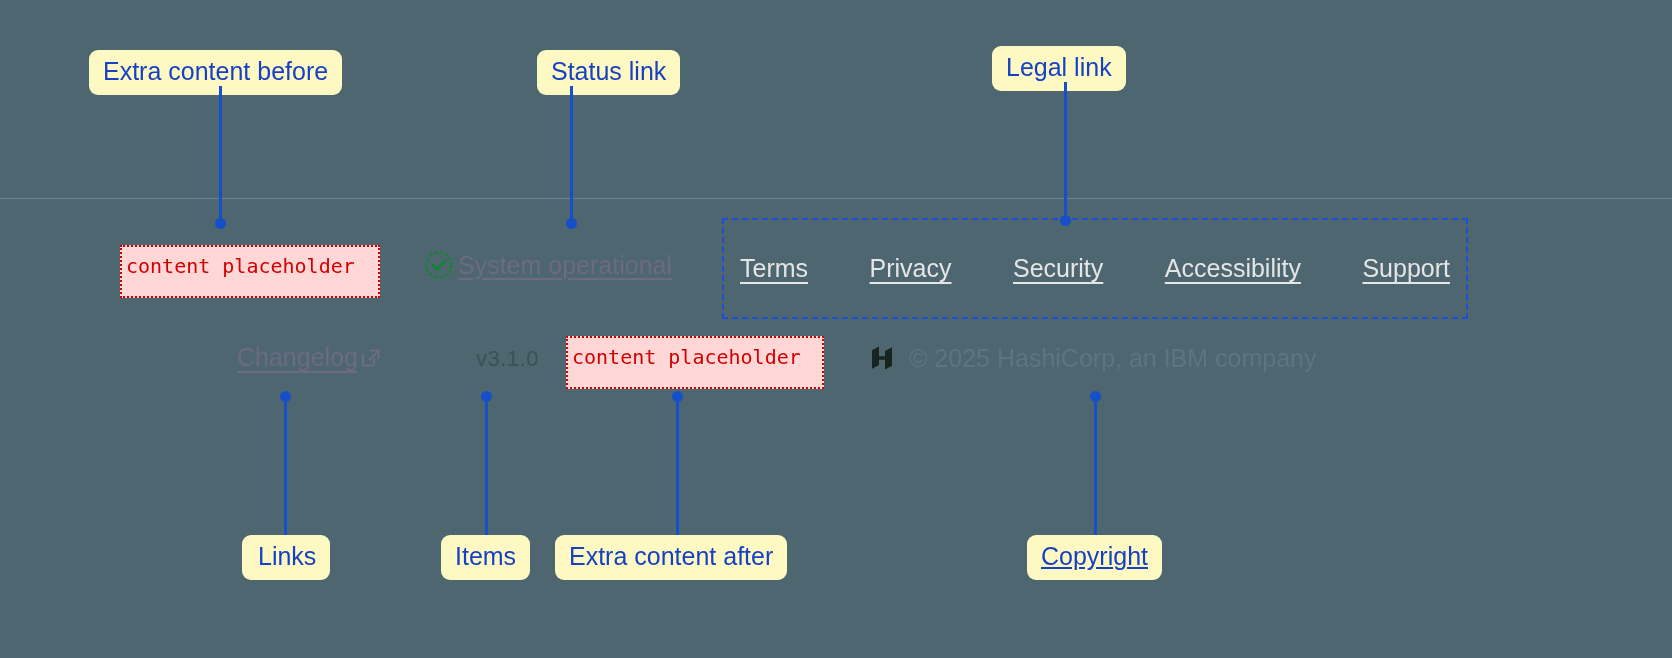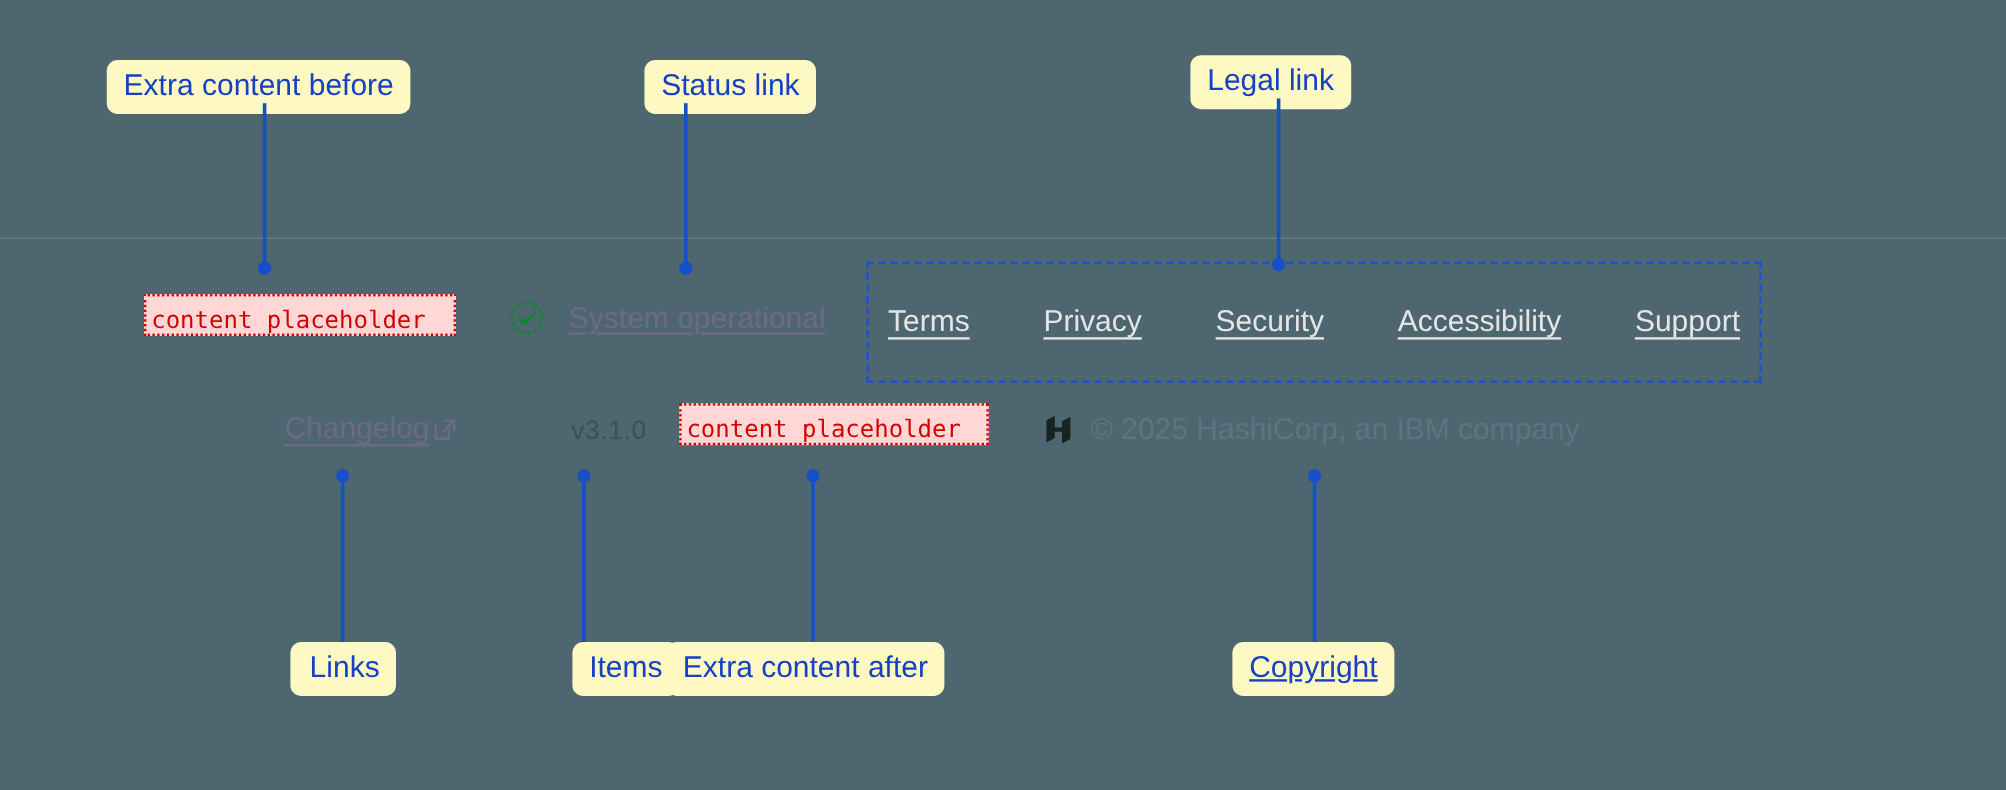--- a/index.html
+++ b/index.html
@@ -22,29 +22,29 @@
   }
 
   .placeholder-box {
     position:absolute;
     border:2px dotted #d40000;
     background:#ffd7d7;
     color:#d40000;
     font-family:"DejaVu Sans Mono", monospace;
     font-size:20px;
     line-height:1;
-    padding:9px 4px 2px 4px;
+    padding:9px 4px 20px 4px;
     white-space:nowrap;
     letter-spacing:0px;
   }
 
   
   #status-link-group {
     position:absolute; left:424px; top:250px;
-    display:flex; align-items:center; gap:20px;
+    display:flex; align-items:center; gap:4px;
   }
   #status-check-icon { width:30px; height:30px; display:block; flex:0 0 auto; }
   #status-link-label {
     font-size:25px; color:#6d6a84;
     text-decoration:underline;
     text-underline-offset:4px;
     text-decoration-thickness:1.5px;
     white-space:nowrap;
   }
 
@@ -184,21 +184,21 @@
 <div class="callout" style="left:992px; top:46px;">Legal link</div>
 <div class="leader-line" style="left:1064px; top:82px; height:138px;"></div>
 <div class="leader-dot" style="left:1060px; top:215px;"></div>
 
 <div class="leader-dot" style="left:280px; top:391px;"></div>
 <div class="leader-line" style="left:284px; top:398px; height:137px;"></div>
 <div class="callout" style="left:242px; top:535px;padding-left:16px;">Links</div>
 
 <div class="leader-dot" style="left:481px; top:391px;"></div>
 <div class="leader-line" style="left:485px; top:398px; height:137px;"></div>
-<div class="callout" style="left:441px; top:535px;margin-left:36px;">Items</div>
+<div class="callout" style="left:441px; top:535px;">Items</div>
 
 <div class="leader-dot" style="left:672px; top:391px;"></div>
 <div class="leader-line" style="left:676px; top:398px; height:137px;"></div>
 <div class="callout" style="left:555px; top:535px;">Extra content after</div>
 
 <div class="leader-dot" style="left:1090px; top:391px;"></div>
 <div class="leader-line" style="left:1094px; top:398px; height:137px;"></div>
 <div class="callout" style="left:1027px; top:535px;text-decoration:underline;">Copyright</div>
 
 </body></html>

